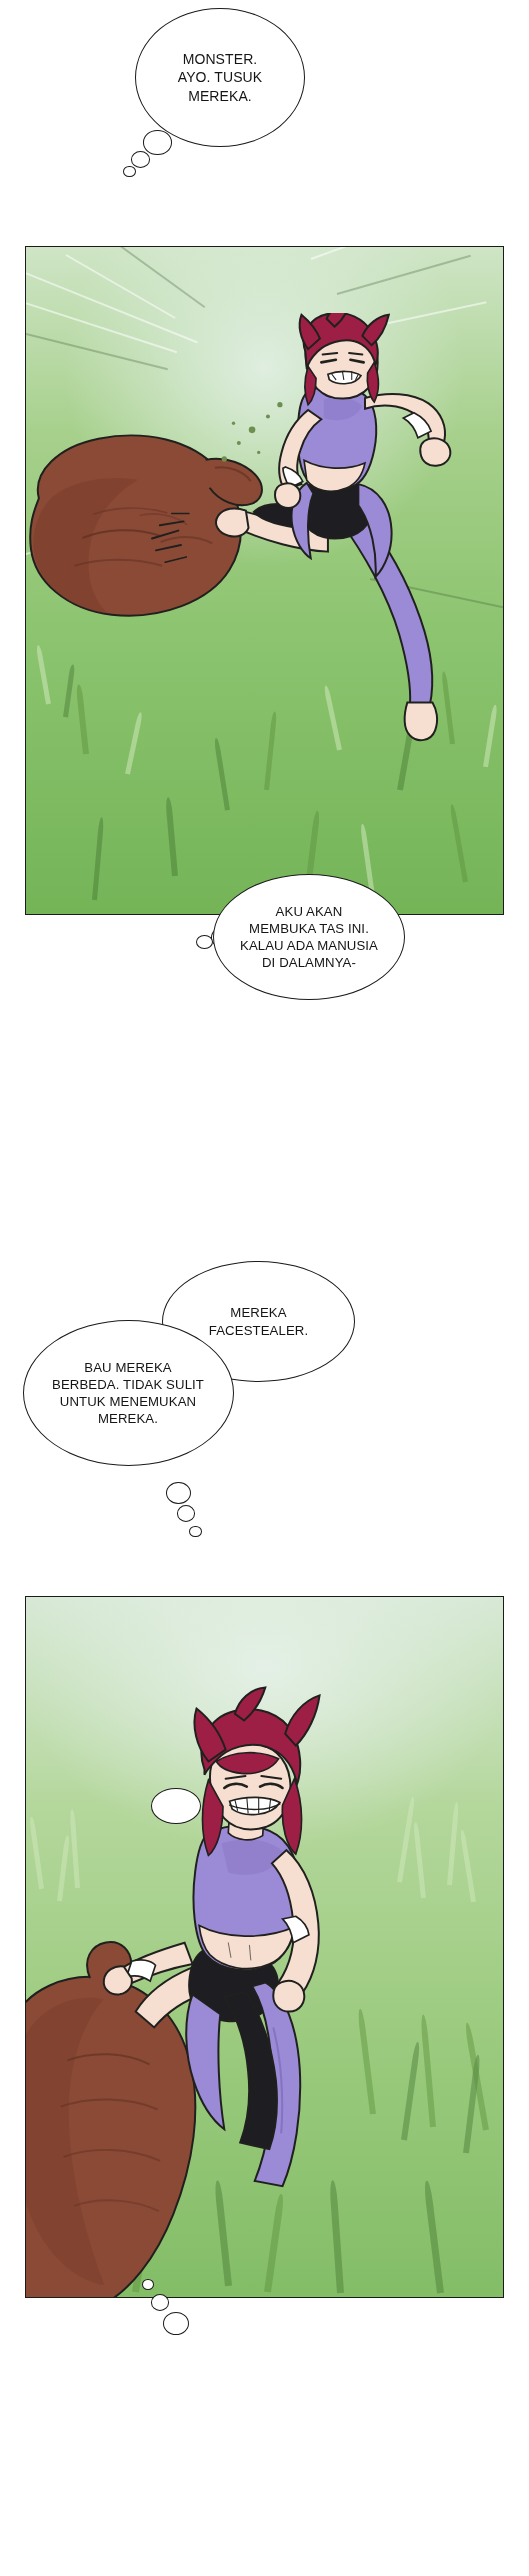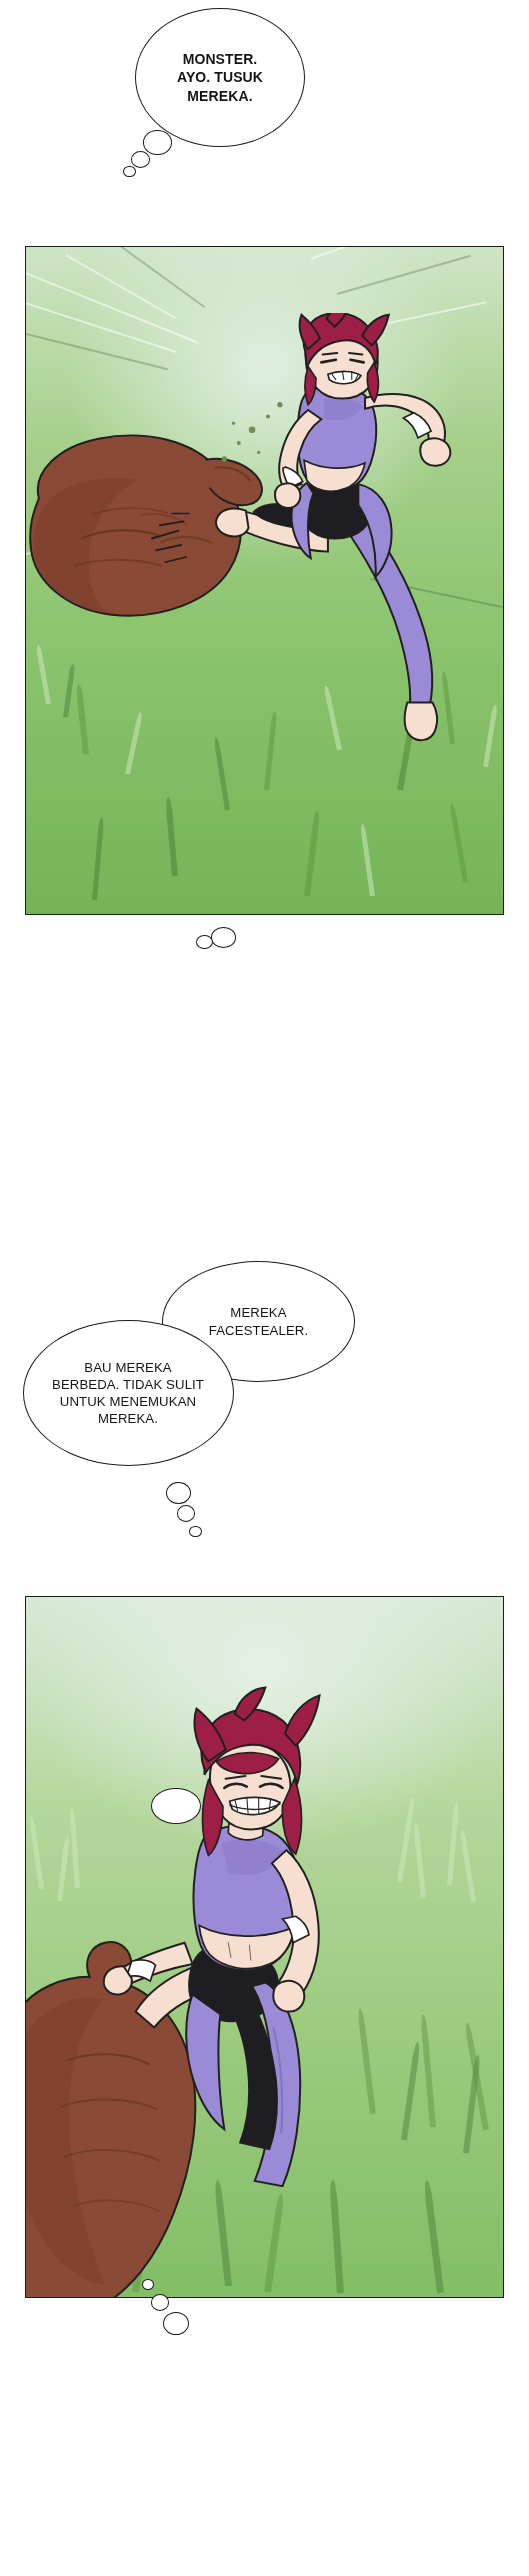--- a/index.html
+++ b/index.html
@@ -88,21 +88,21 @@
   }
   .tail {
     position: absolute;
     background: #ffffff;
     border: 1.3px solid #1b1b1b;
     z-index: 39;
   }
   .tail.oval { border-radius: 50%; }
 
   
-  #bubble-1 { left: 135px; top: 8px; width: 170px; height: 139px; font-weight: bold; }
+  #bubble-1 { left: 135px; top: 8px; width: 170px; height: 139px; }
   #bubble-1 .txt { font-size: 14px; }
   #tail-1a { left: 143px; top: 130px; width: 26.5px; height: 22.5px; border-radius: 50%; }
   #tail-1b { left: 131px; top: 151px; width: 17px; height: 14.6px; border-radius: 50%; }
   #tail-1c { left: 123px; top: 166px; width: 10.6px; height: 9.3px; border-radius: 50%; }
 
   
   #gah {
     position: absolute;
     left: 45px;
     top: 856px;
@@ -298,20 +298,26 @@
       <path class="ink" d="M248 60 L268 62" stroke-width="3"></path>
 
       <path d="M216 92 C232 86 254 86 266 94 C258 108 232 110 218 100 Z" fill="#ffffff" stroke="#20201e" stroke-width="2.5"></path>
       <path class="ink" d="M222 92 L228 100 M238 88 L240 100 M252 88 L252 100 M262 92 L258 100" stroke-width="1.6"></path>
     </svg>
   </div>
 
 
   <div class="tail oval" id="tail-2a"></div>
   <div class="tail oval" id="tail-2b"></div>
+  <div class="bubble" id="bubble-2">
+    <div class="txt">AKU AKAN
+MEMBUKA TAS INI.
+KALAU ADA MANUSIA
+DI DALAMNYA-</div>
+  </div>
 
   <div class="bubble" id="bubble-3">
     <div class="txt">MEREKA
 FACESTEALER.</div>
   </div>
 
   <div class="tail oval" id="tail-4a"></div>
   <div class="tail oval" id="tail-4b"></div>
   <div class="tail oval" id="tail-4c"></div>
   <div class="bubble" id="bubble-4">

